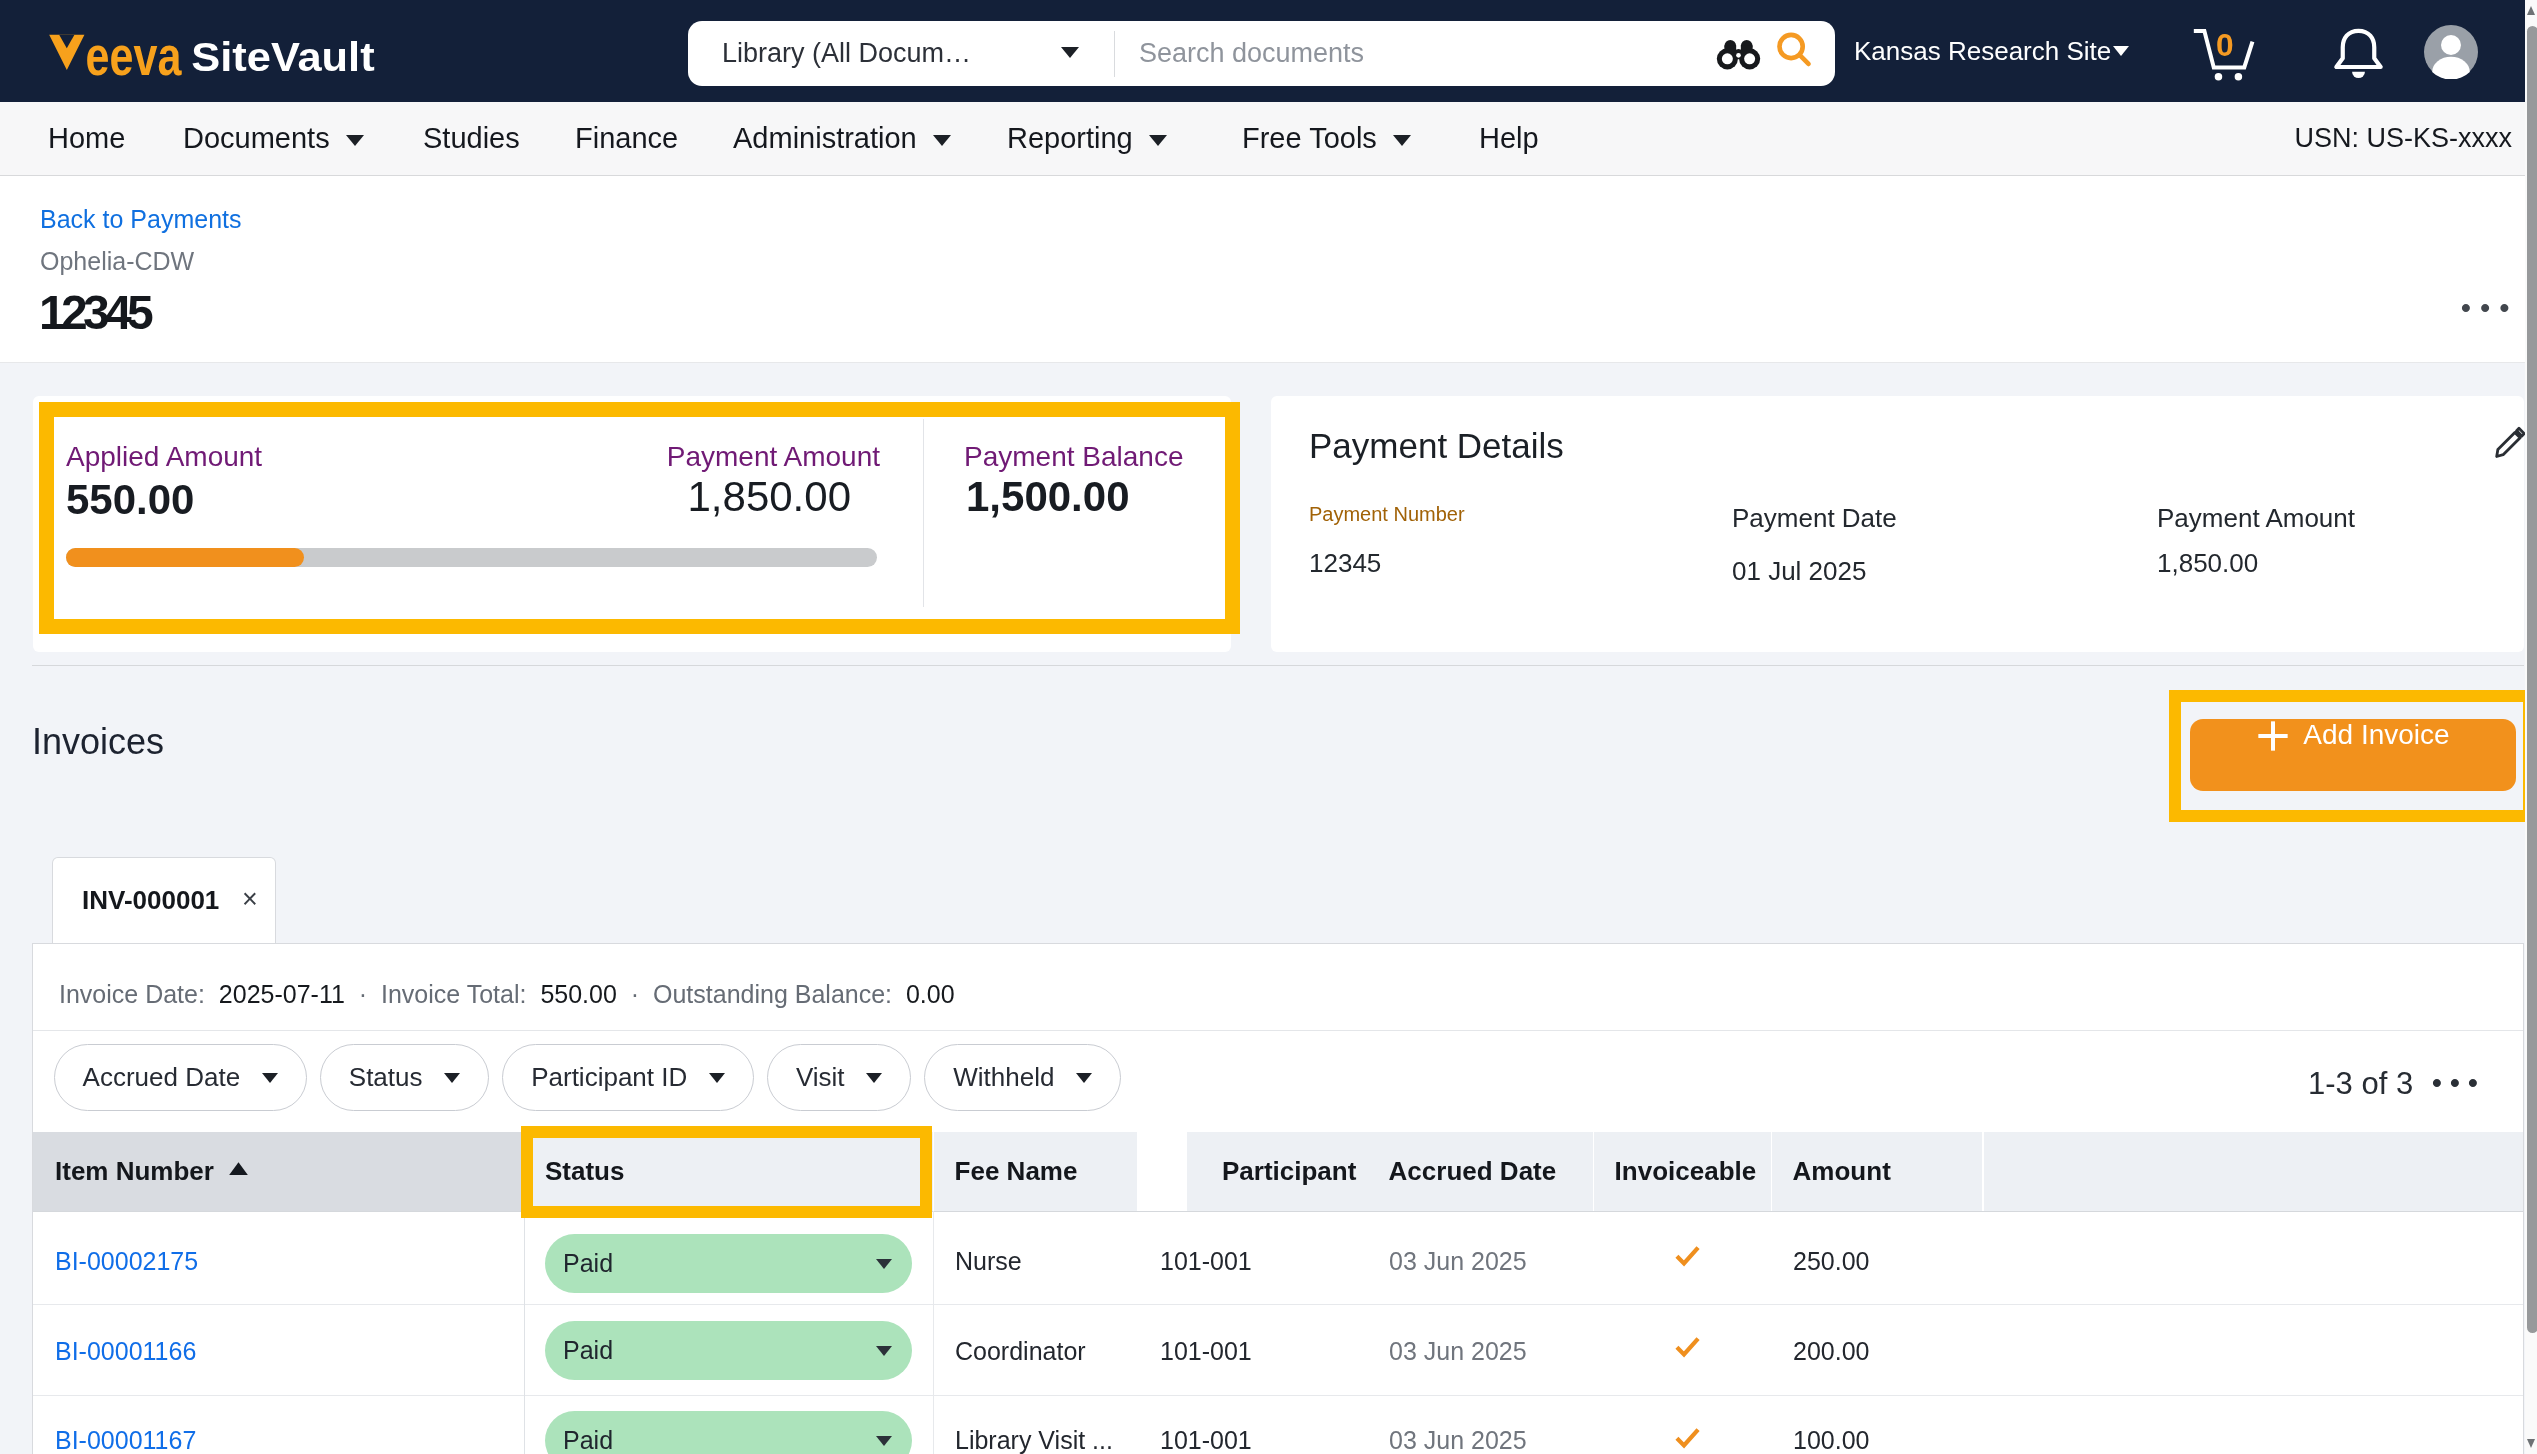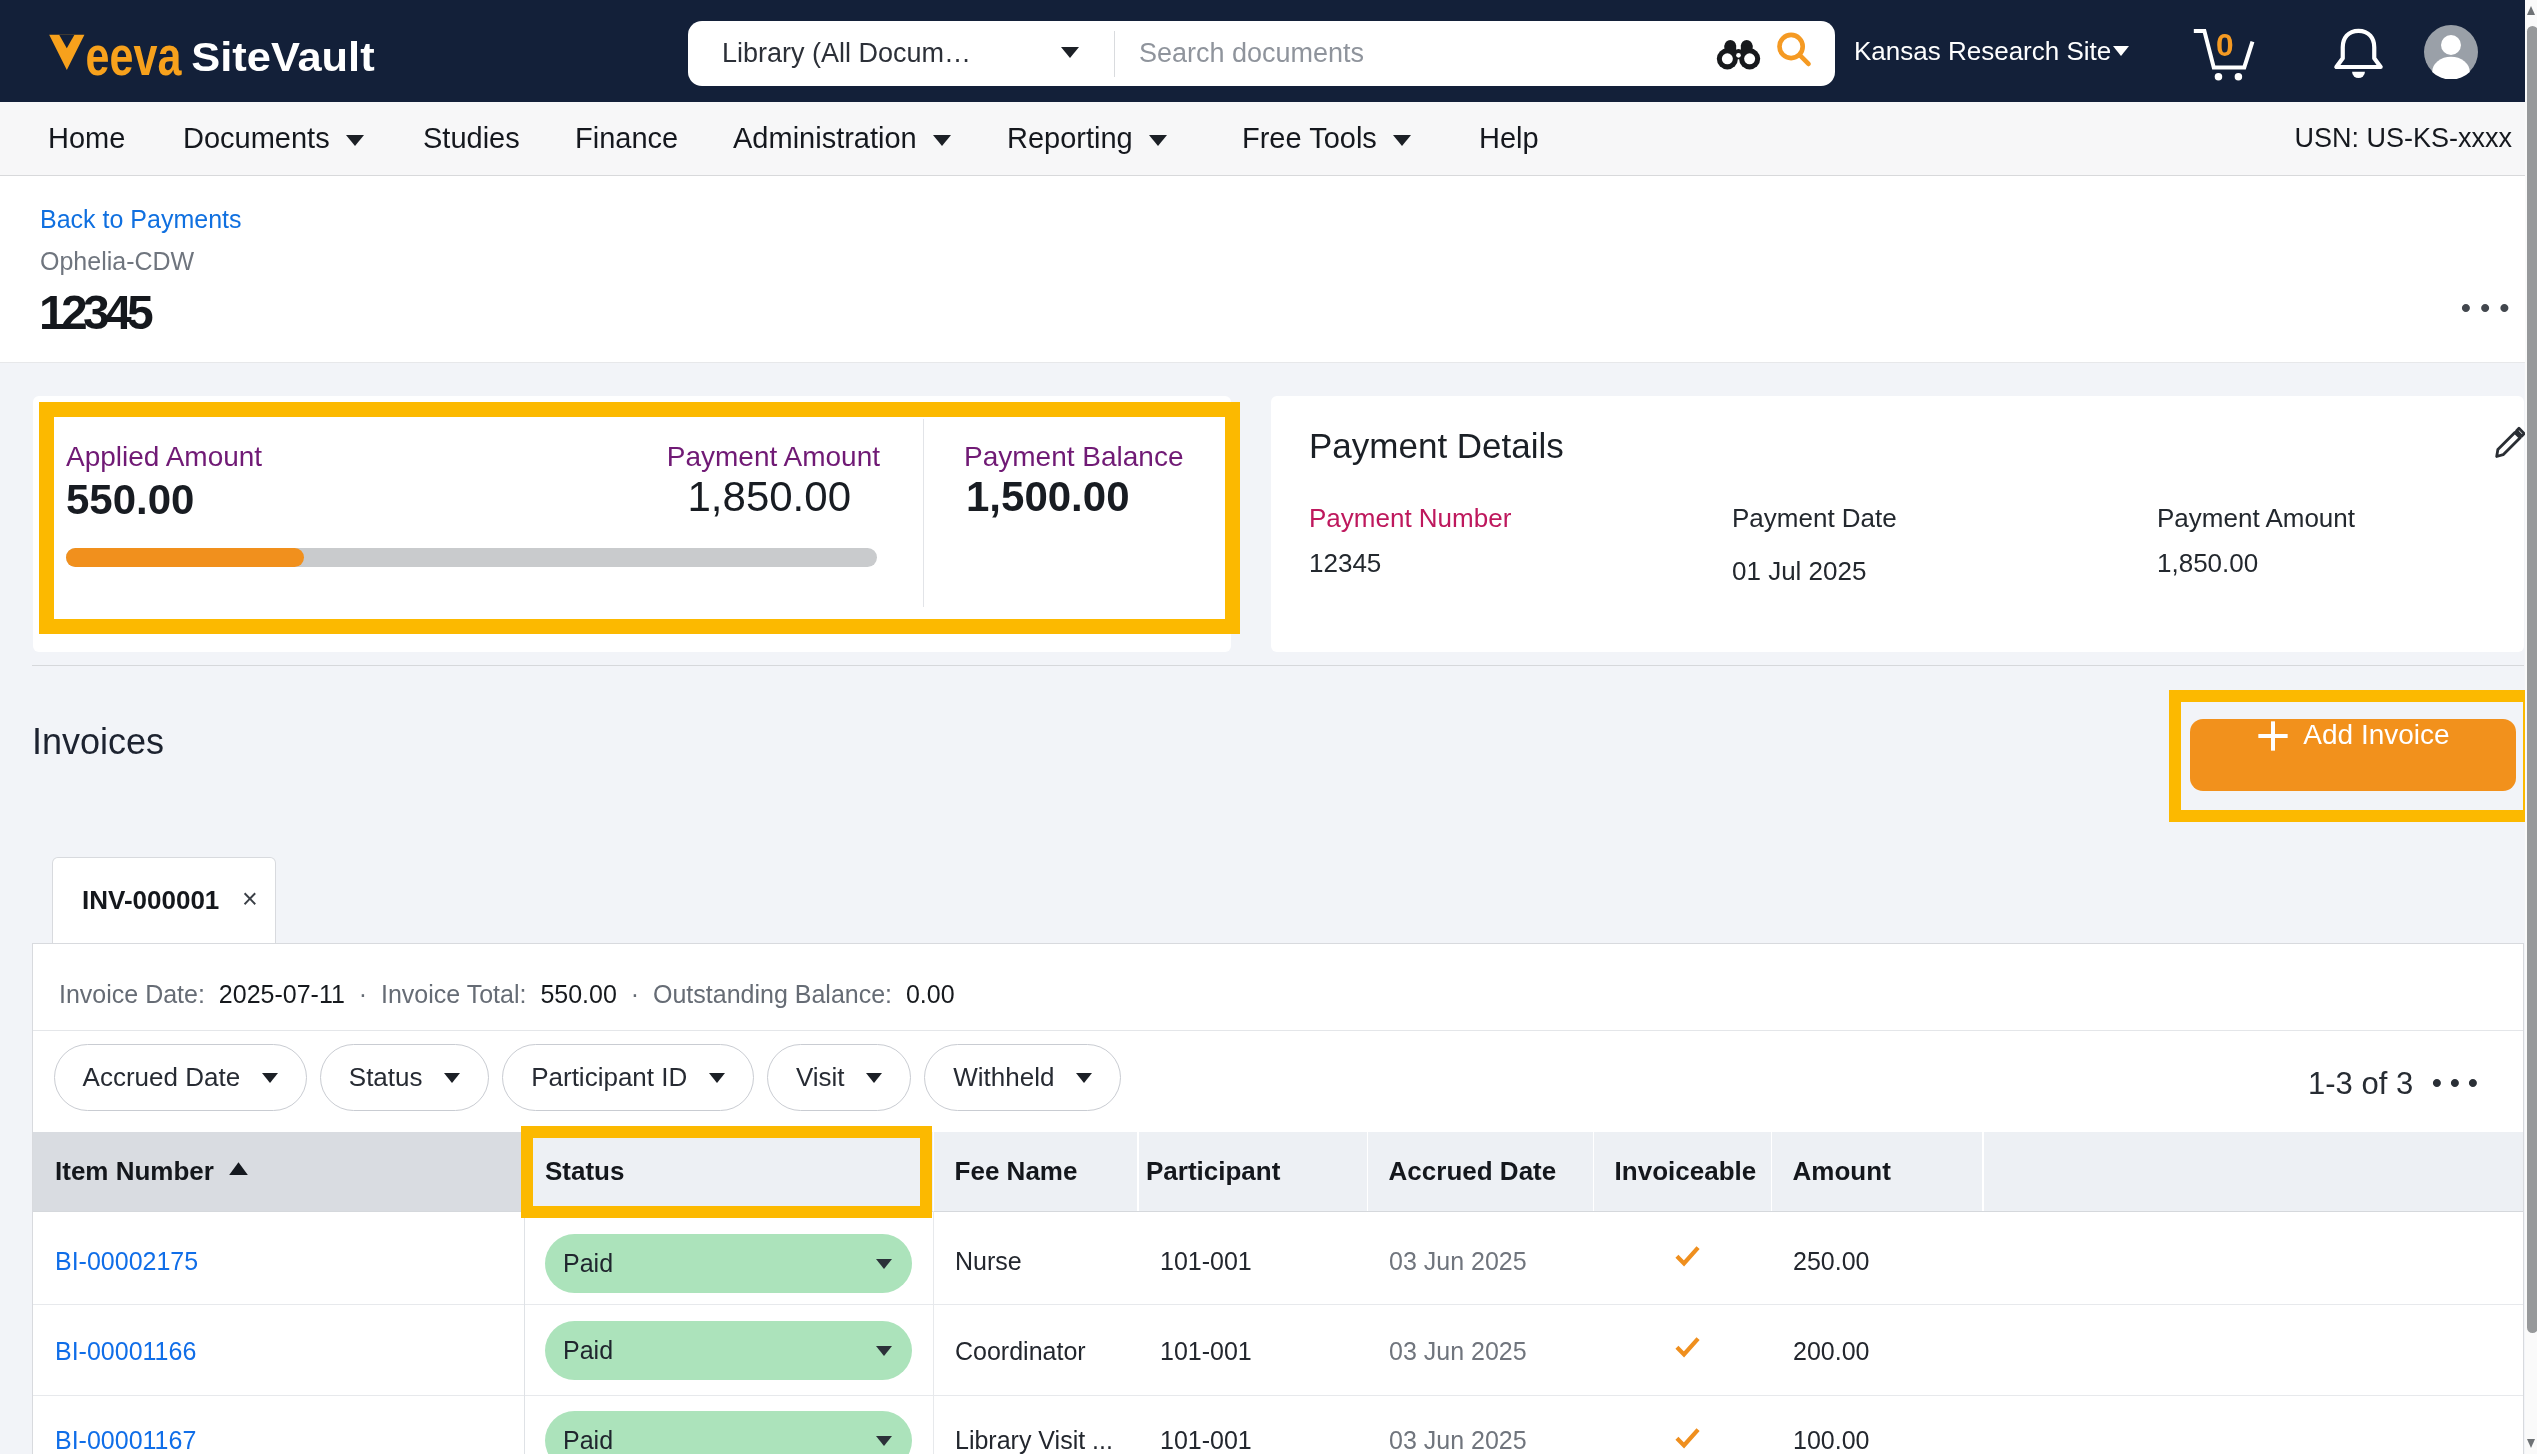--- a/index.html
+++ b/index.html
@@ -100,21 +100,21 @@
   <div class="lbl" style="left:964px;top:78px">Payment Balance</div>
   <div class="val" style="left:966px;top:110px;font-weight:bold">1,500.00</div>
   <div class="abs" style="left:66px;top:185px;width:811px;height:19px;background:#c9cbcd;border-radius:9.4px"></div>
   <div class="abs" style="left:66px;top:185px;width:238px;height:19px;background:#f1901d;border-radius:9.4px"></div>
   <div class="ann" style="left:39px;top:39px;width:1201px;height:232px"></div>
 
   <div class="abs" style="left:1309px;top:63px;font-size:35px;color:#1b2026">Payment Details</div>
   <svg class="abs" style="left:2492px;top:61px" width="34" height="38" viewBox="0 0 29 32">
     <path d="M5 21.5 L19.5 7 L24 11.5 L9.5 26 L4 27.5 Z M21 5.5 L23 3.5 L27.5 8 L25.5 10 Z" fill="none" stroke="#2a2e34" stroke-width="2.4" stroke-linejoin="round"></path>
   </svg>
-  <div class="abs" style="left:1309px;top:140px;font-size:26px;color:#be185d">Payment Number</div>
+  <div class="abs" style="left:1309px;top:140px;font-size:20px;color:#a16207">Payment Number</div>
   <div class="abs" style="left:1732px;top:140px;font-size:26px;color:#23282e">Payment Date</div>
   <div class="abs" style="left:2157px;top:140px;font-size:26px;color:#23282e">Payment Amount</div>
   <div class="abs" style="left:1309px;top:185px;font-size:26px;color:#23282e">12345</div>
   <div class="abs" style="left:1732px;top:193px;font-size:26px;color:#23282e">01 Jul 2025</div>
   <div class="abs" style="left:2157px;top:185px;font-size:26px;color:#23282e">1,850.00</div>
 
   <div class="abs" style="left:32px;top:302px;width:2492px;height:1.2px;background:#d6d8db"></div>
   <div class="abs" style="left:32px;top:358px;font-size:36px;color:#1d2330">Invoices</div>
 
   <div class="abs" style="left:2190px;top:356px;width:326px;height:72px;background:#f2911c;border-radius:13px;color:#fff;display:flex;justify-content:center">
@@ -137,21 +137,21 @@
       <span class="chip">Accrued Date &nbsp;&nbsp;<span class="caret" style="border-top-width:10px;border-left-width:8.2px;border-right-width:8.2px"></span></span><span class="chip">Status &nbsp;&nbsp;<span class="caret" style="border-top-width:10px;border-left-width:8.2px;border-right-width:8.2px"></span></span><span class="chip">Participant ID &nbsp;&nbsp;<span class="caret" style="border-top-width:10px;border-left-width:8.2px;border-right-width:8.2px"></span></span><span class="chip">Visit &nbsp;&nbsp;<span class="caret" style="border-top-width:10px;border-left-width:8.2px;border-right-width:8.2px"></span></span><span class="chip">Withheld &nbsp;&nbsp;<span class="caret" style="border-top-width:10px;border-left-width:8.2px;border-right-width:8.2px"></span></span>
     </div>
     <div class="abs" style="left:2275px;top:122px;font-size:31px;color:#272c33">1-3 of 3</div>
     <div class="abs" style="left:2399px;top:123px;color:#2a2f36;font-size:28px;letter-spacing:8.2px;font-weight:bold">•••</div>
 
     <div class="hcell" style="left:0;top:188px;width:491px;background:#d9dce1;padding-left:22px">Item Number &nbsp;<svg width="21" height="15.3" viewBox="0 0 18 13" style="vertical-align:3.5px">
             <polygon points="9,1 17,12 1,12" fill="#15191f"></polygon>
           </svg></div>
     <div class="hcell" style="left:492px;top:188px;width:408px;padding-left:20px">Status</div>
     <div class="hcell" style="left:901px;top:188px;width:203px;padding-left:20.6px">Fee Name</div>
-    <div class="hcell" style="left:1106px;top:188px;width:228px;padding-left:7px">Participant</div>
+    <div class="hcell" style="left:1154px;top:188px;width:228px;padding-left:35px">Participant</div>
     <div class="hcell" style="left:1335px;top:188px;width:225px;padding-left:20.6px">Accrued Date</div>
     <div class="hcell" style="left:1561px;top:188px;width:177px;padding-left:20.6px">Invoiceable</div>
     <div class="hcell" style="left:1739px;top:188px;width:210px;padding-left:20.6px">Amount</div>
     <div class="hcell" style="left:1951px;top:188px;width:539px"></div>
 
     <div class="abs" style="left:0;top:267px;width:2490px;height:0.6px;background:#d5d8dc"></div>
     <div class="abs" style="left:0;top:360px;width:2490px;height:0.6px;background:#e7e9ec"></div>
     <div class="abs" style="left:0;top:451px;width:2490px;height:0.6px;background:#e7e9ec"></div>
     <div class="abs" style="left:491px;top:267px;width:1.2px;height:259px;background:#dfe2e6"></div>
     <div class="abs" style="left:900px;top:267px;width:1.2px;height:259px;background:#e7e9ec"></div>

